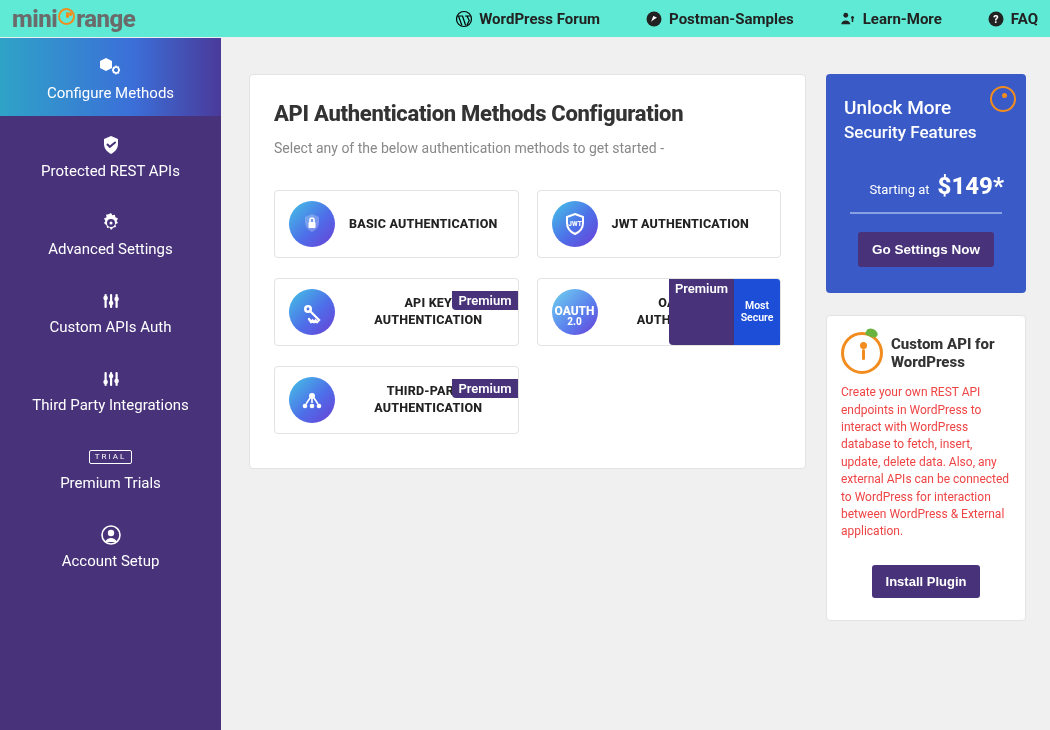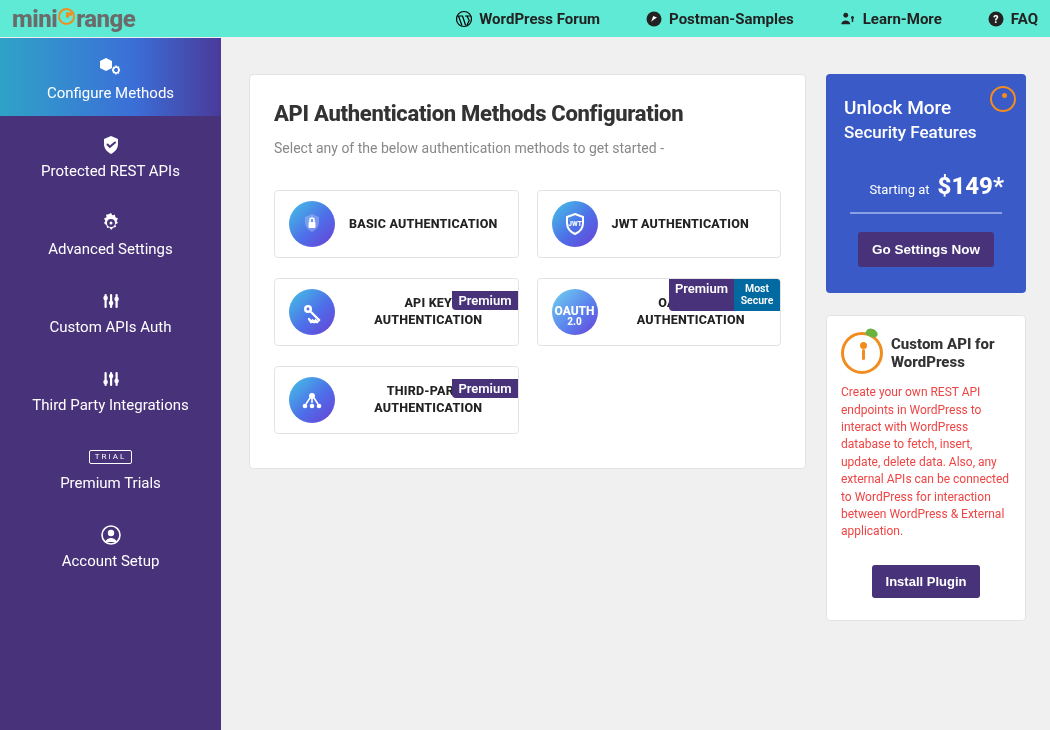--- a/index.html
+++ b/index.html
@@ -98,21 +98,21 @@
   background:linear-gradient(135deg,#44c5e6 0%, #4e6ee8 55%, #6a3fd6 100%);
   display:flex; align-items:center; justify-content:center; color:#fff;
 }
 .card .auth-icon svg{ width:24px; height:24px; }
 .card .auth-label{ font-size:12.5px; font-weight:800; color:#222; line-height:1.35; letter-spacing:0.2px;text-align:center;}
 .badge {
   position:absolute; top:12px; right:0; color:#fff; font-size:13px; font-weight:600;
   padding:2px 6px; border-bottom-left-radius:4px;
 }
 .badge.premium{ background:#48337b; }
-.badge.secure{ background:#0369a1; right:0; top:0; width:46px; text-align:center; padding:4px 4px; line-height:1.15; font-size:10.5px; border-radius:0 3px 0 0;}
+.badge.secure{ background:#1d4ed8; right:0; top:0; width:46px; text-align:center; padding:21px 4px; line-height:1.15; font-size:10.5px; border-radius:0 3px 0 0;}
 .card .badges{ position:absolute; top:0; right:0; display:flex;}
 .card .badges .badge{ position:static;}
 .card .badges .badge.premium{ border-radius:0 0 0 4px;}
 .card .badges .badge.secure{ border-radius:0 3px 0 0;}
 
 
 .rightcol { width:200px; display:flex; flex-direction:column; gap:22px; }
 .promo {
   background:#3a5bc7; color:#fff; border-radius:4px; padding:22px 18px 26px;
   position:relative; overflow:hidden;

